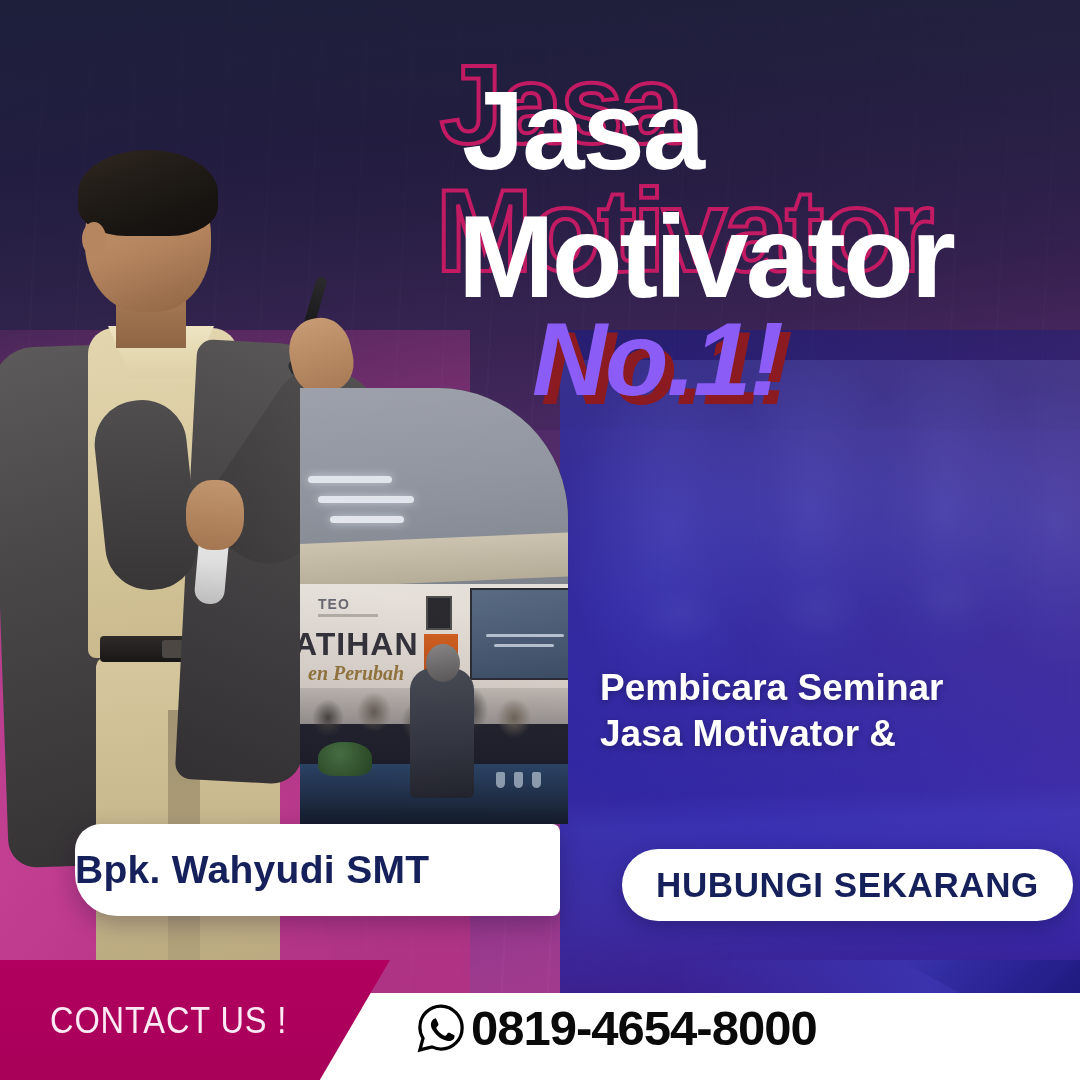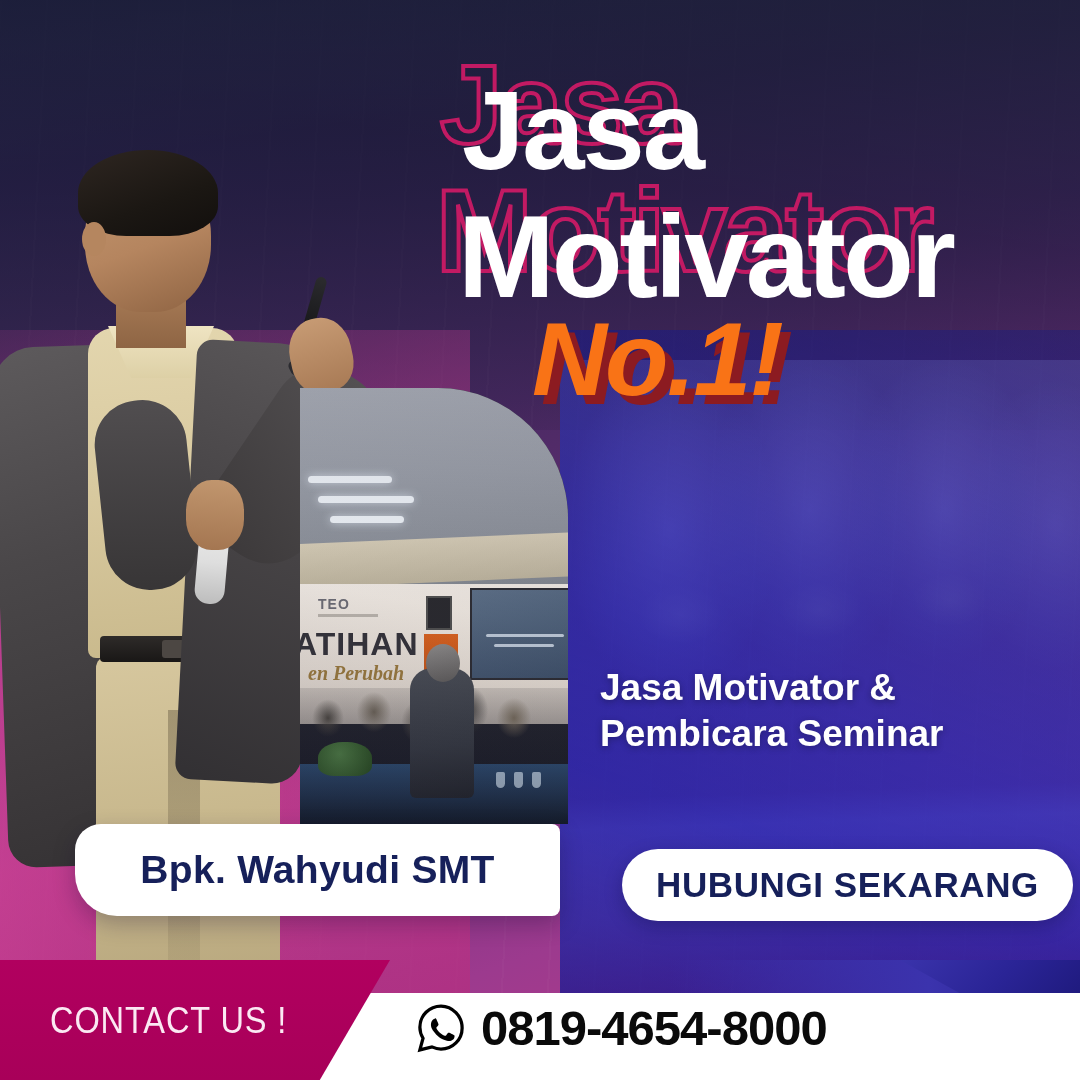--- a/index.html
+++ b/index.html
@@ -231,21 +231,21 @@
   }
   .hl-solid2{
     position:absolute;left:18px;top:26px;
     font-weight:900;font-size:116px;line-height:126px;letter-spacing:-3px;
     color:#ffffff;white-space:nowrap;
   }
   .hl-no1-wrap{position:relative;height:120px;margin-top:6px;}
   .hl-no1{
     position:absolute;left:92px;top:0;
     font-weight:900;font-style:italic;font-size:104px;line-height:118px;letter-spacing:-2px;
-    color:#f97316;white-space:nowrap;
+    color:#8b5cf6;white-space:nowrap;
     text-shadow:9px 9px 0 #8c1b21;
   }
 
   
   .subtitle{
     position:absolute;left:600px;top:665px;width:470px;
     color:#fff;font-size:37px;line-height:46px;font-weight:700;
     text-shadow:0 2px 6px rgba(20,20,60,.45);
   }
 
@@ -255,21 +255,21 @@
     padding:16px 34px;border-radius:40px;background:#ffffff;
     color:#16205a;font-weight:800;font-size:35px;letter-spacing:.6px;
     box-shadow:0 6px 18px rgba(10,10,50,.28);
     display:inline-block;
   }
 
   
   .nameplate{
     position:absolute;left:75px;top:824px;width:485px;height:92px;
     background:#ffffff;border-radius:26px 8px 8px 42px;
-    display:flex;align-items:center;justify-content:center;
+    display:flex;align-items:center;
     box-shadow:0 8px 22px rgba(20,10,50,.28);
   }
   .nameplate span{color:#16205a;font-weight:800;font-size:39px;letter-spacing:.3px;}
 
   
   .footer{position:absolute;left:0;bottom:0;width:1080px;height:120px;}
   .footer-blue{
     position:absolute;right:0;top:0;width:180px;height:36px;
     background:linear-gradient(135deg,#3a33ab 0%,#2a2496 55%,#1f1a7e 100%);
     clip-path:polygon(0 0,100% 0,100% 100%,36% 100%);
@@ -286,21 +286,21 @@
     background:linear-gradient(180deg,#b1005f 0%,#a80059 100%);
     clip-path:polygon(0 0,100% 0,82% 100%,0 100%);
   }
   .contact-us{
     position:absolute;left:50px;bottom:38px;
     color:#fbe9f3;font-size:37px;font-weight:400;letter-spacing:1px;
     font-family:"Liberation Sans Narrow","Liberation Sans",sans-serif;
     transform:scaleX(.88);transform-origin:left center;
   }
   .phone-row{
-    position:absolute;left:415px;bottom:24px;display:flex;align-items:center;gap:14px;
+    position:absolute;left:415px;bottom:24px;display:flex;align-items:center;gap:4px;
   }
   .wa-icon{width:52px;height:52px;flex:none;}
   .phone-num{
     color:#0a0a0a;font-size:49px;font-weight:900;letter-spacing:-1px;
     font-family:"Liberation Sans",sans-serif;
   }
 </style>
 </head>
 <body>
 
@@ -374,22 +374,22 @@
     <div class="inset-glass" style="left:196px;"></div>
     <div class="inset-glass" style="left:214px;"></div>
     <div class="inset-glass" style="left:232px;"></div>
     <div class="inset-plant"></div>
     <div class="inset-man"></div>
     <div class="inset-man-head"></div>
     <div class="inset-shade"></div>
   </div>
 
   <div class="subtitle">
+    <div>Pembicara Seminar</div>
     <div>Jasa Motivator &amp;</div>
-    <div>Pembicara Seminar</div>
   </div>
 
   <div class="cta">HUBUNGI SEKARANG</div>
 
   <div class="nameplate">
     <span>Bpk. Wahyudi SMT</span>
   </div>
 
   <div class="footer">
     <div class="footer-blue2"></div>

